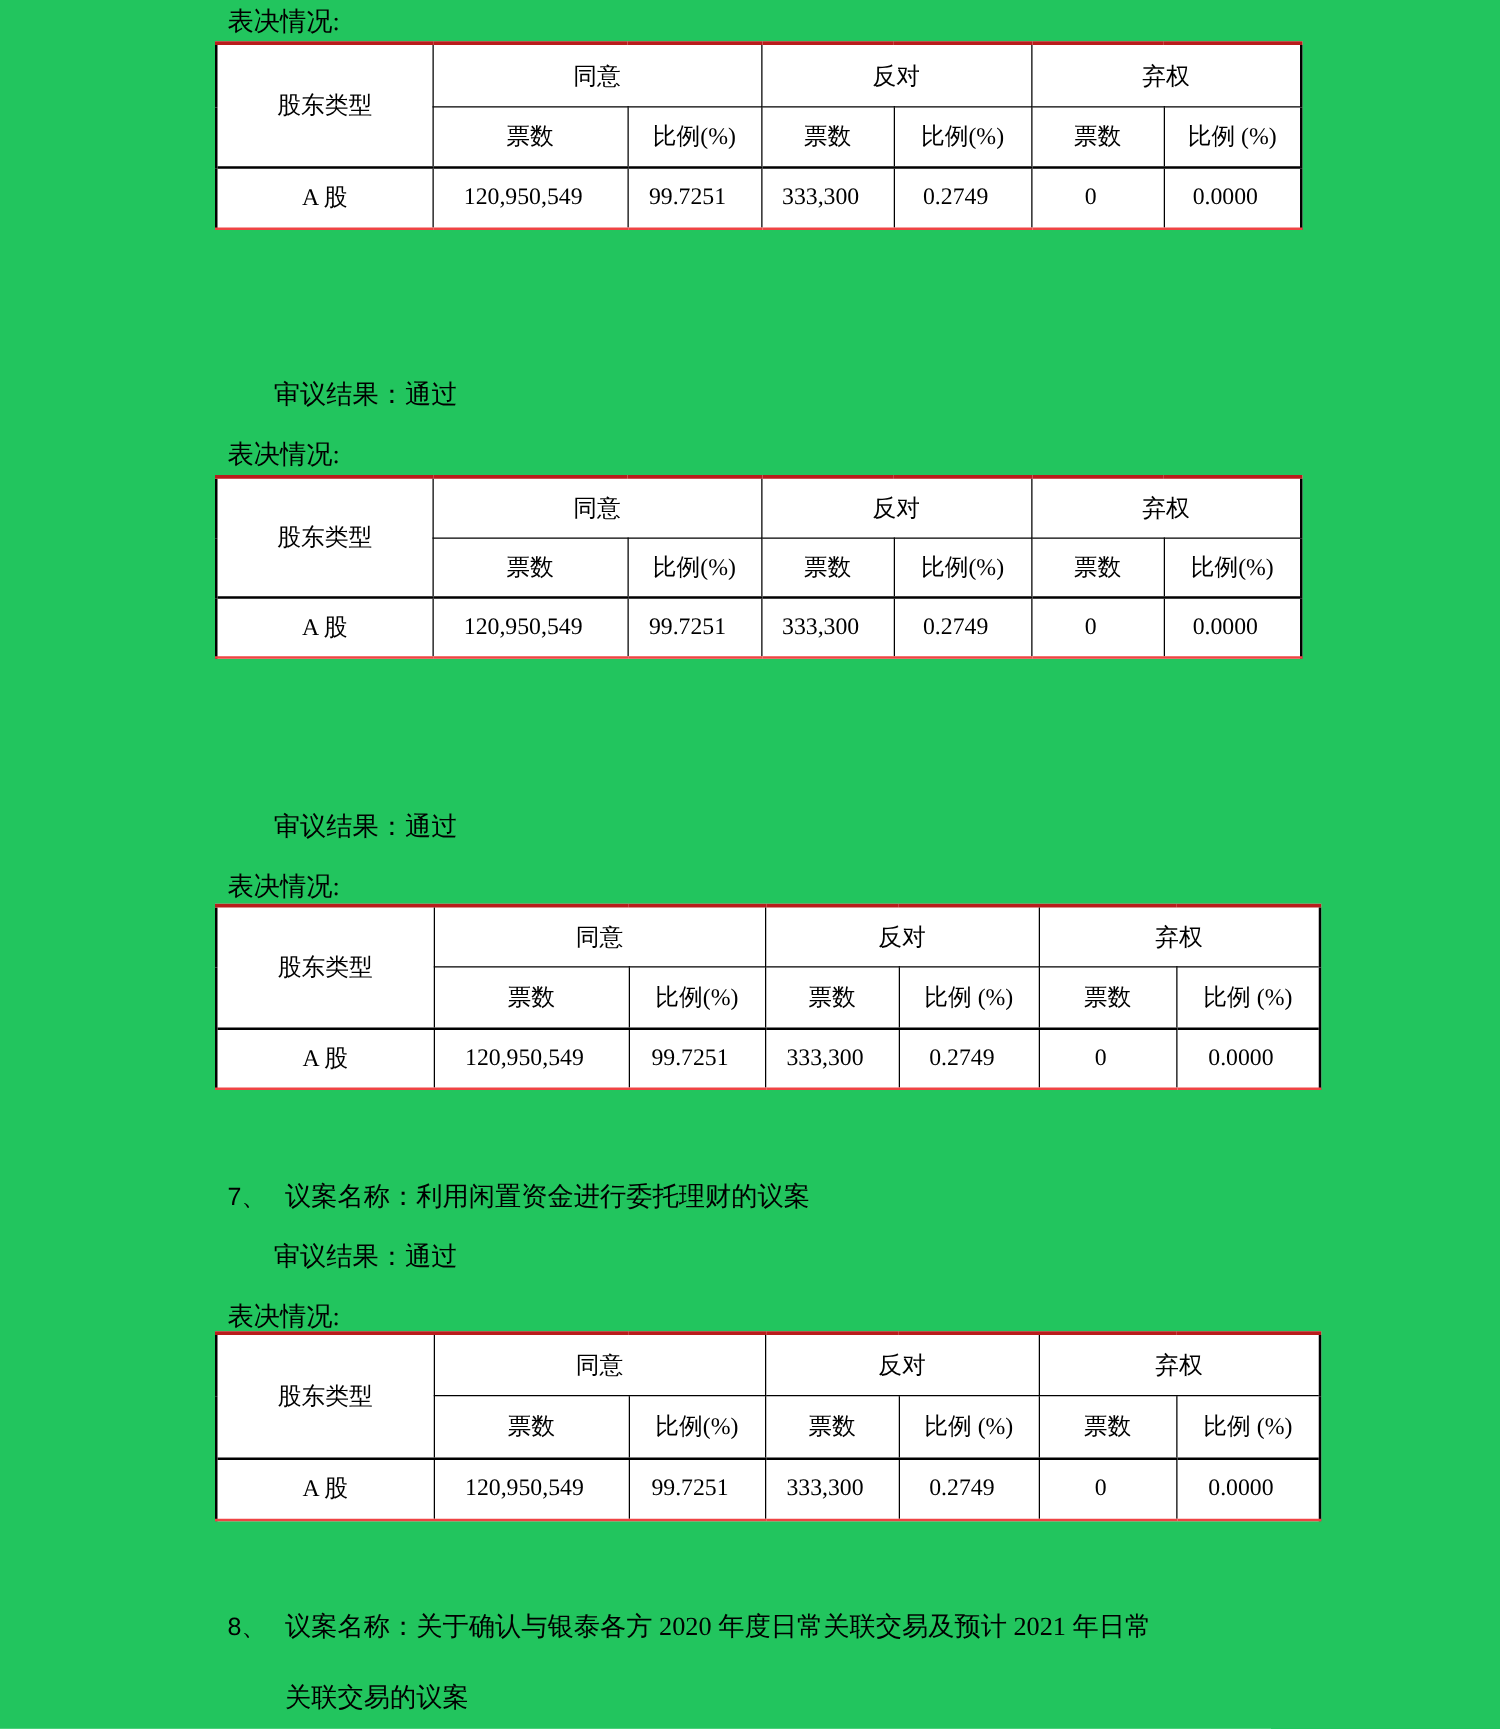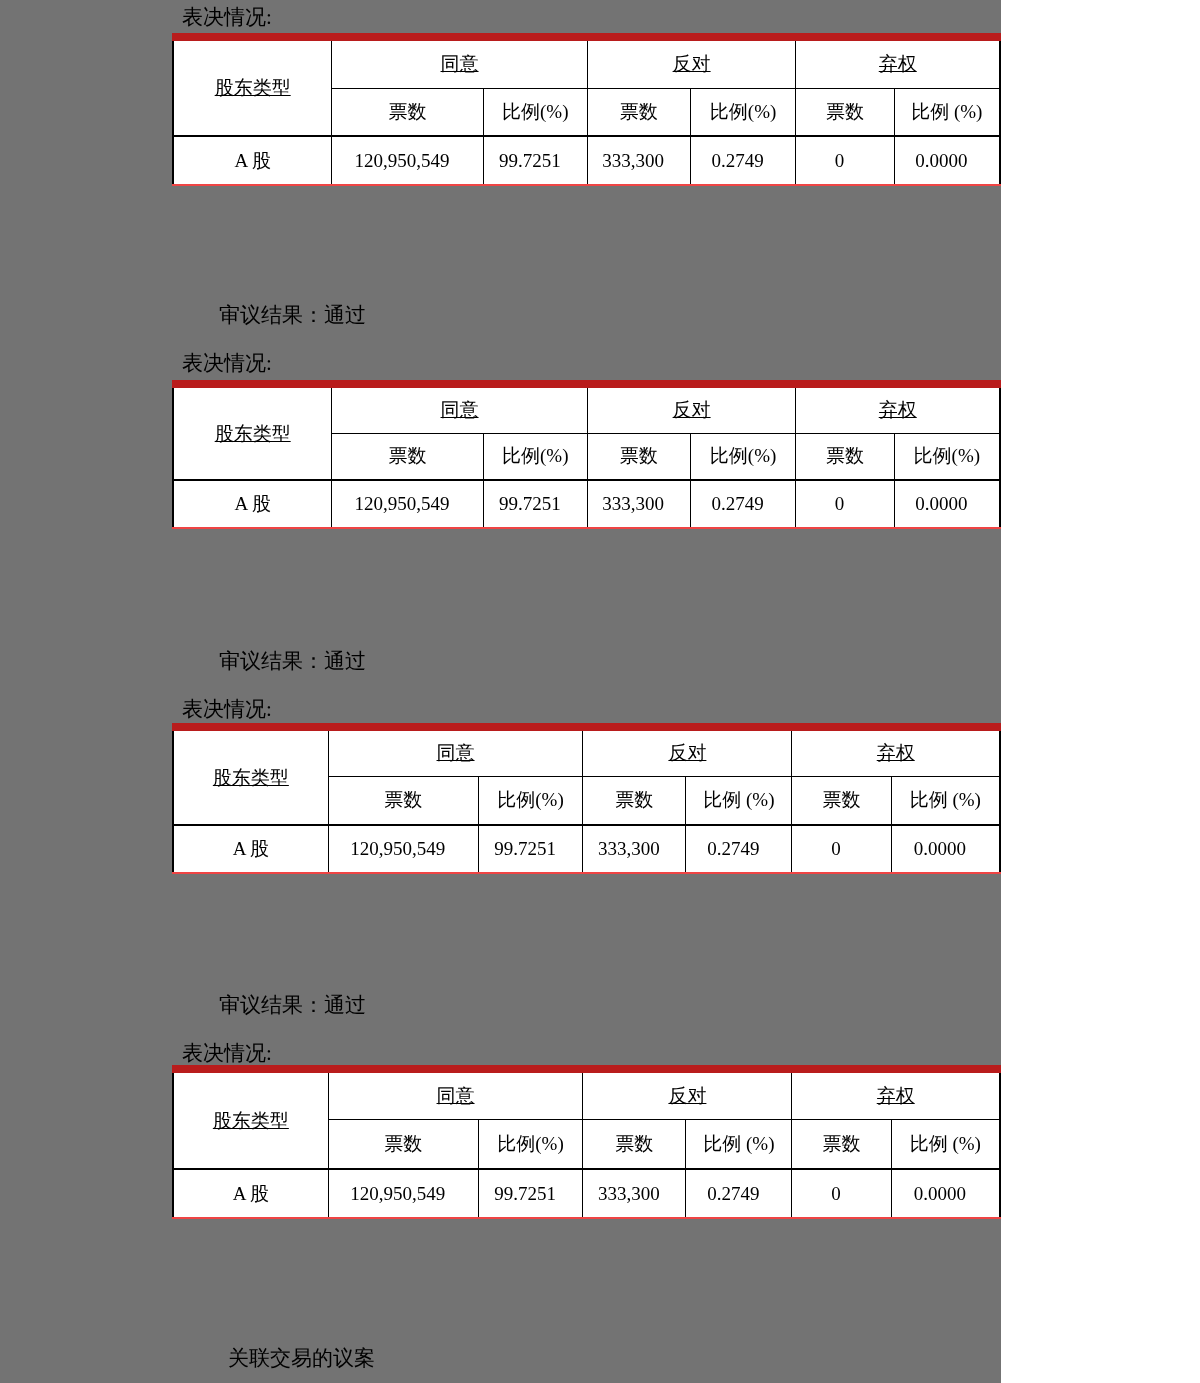--- a/index.html
+++ b/index.html
@@ -1,20 +1,20 @@
 <!DOCTYPE html>
 <html><head>
 <meta charset="utf-8">
 <style>
   html,body{margin:0;padding:0;}
   .page{
     position:relative;
-    width:1001px;
+    width:1200px;
     height:1383px;
-    background:#737373;
+    background:#22c55e;
     color:#000000;
     font-family:"Liberation Serif","DejaVu Serif",serif;
     overflow:hidden;
   }
   .line{
     position:absolute;
     font-size:21px;
     line-height:26px;
     white-space:nowrap;
     color:#000000;
@@ -34,21 +34,21 @@
   table.vote td{
     border:1px solid #000000;
     font-size:19px;
     text-align:center;
     vertical-align:middle;
     padding:0;
     overflow:hidden;
   }
   
   table.vote{border:2px solid #000000;}
-  table.vote tr.r1 td{border-top:8px solid #b91c1c;text-decoration:underline;}
+  table.vote tr.r1 td{border-top:3px solid #b91c1c;}
   table.vote tr.data td{border-top:2px solid #000000;border-bottom:2px solid #ef4444;}
   table.vote td.first{border-left:2px solid #000000;}
   table.vote td.last{border-right:2px solid #000000;}
   table.vote td.numcell{
     text-align:center;
     padding-right:11px;
   }
 </style>
 </head>
 <body>
@@ -167,20 +167,23 @@
         <td class="numcell">120,950,549</td>
         <td class="numcell">99.7251</td>
         <td class="numcell">333,300</td>
         <td class="numcell">0.2749</td>
         <td class="numcell">0</td>
         <td class="numcell last">0.0000</td>
       </tr>
     </tbody>
   </table>
 
+  <div class="line" style="top:944px;left:182px;">
+    <span class="num-badge">7、</span><span>议案名称：利用闲置资金进行委托理财的议案</span>
+  </div>
   <div class="line" style="top:992px;left:219px;">审议结果：通过</div>
   <div class="line" style="top:1040px;left:182px;">表决情况:</div>
 
   <table class="vote" style="top:1065px;left:172px;">
     <colgroup>
       <col style="width:174px">
         <col style="width:156px">
         <col style="width:109px">
       <col style="width:107px">
         <col style="width:112px">
@@ -207,15 +210,18 @@
         <td class="numcell">120,950,549</td>
         <td class="numcell">99.7251</td>
         <td class="numcell">333,300</td>
         <td class="numcell">0.2749</td>
         <td class="numcell">0</td>
         <td class="numcell last">0.0000</td>
       </tr>
     </tbody>
   </table>
 
+  <div class="line" style="top:1288px;left:182px;">
+    <span class="num-badge">8、</span><span>议案名称：关于确认与银泰各方 2020 年度日常关联交易及预计 2021 年日常</span>
+  </div>
   <div class="line" style="top:1345px;left:228px;">关联交易的议案</div>
 
 </div>
 
 </body></html>

